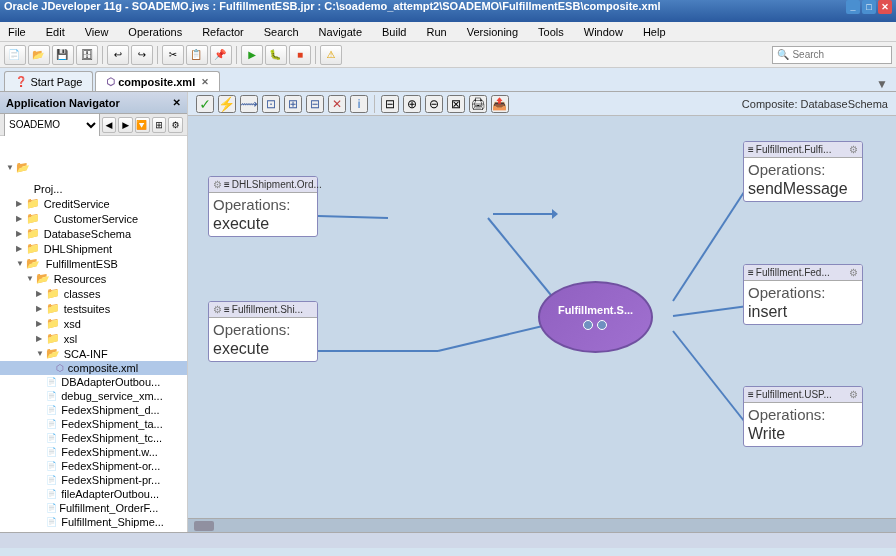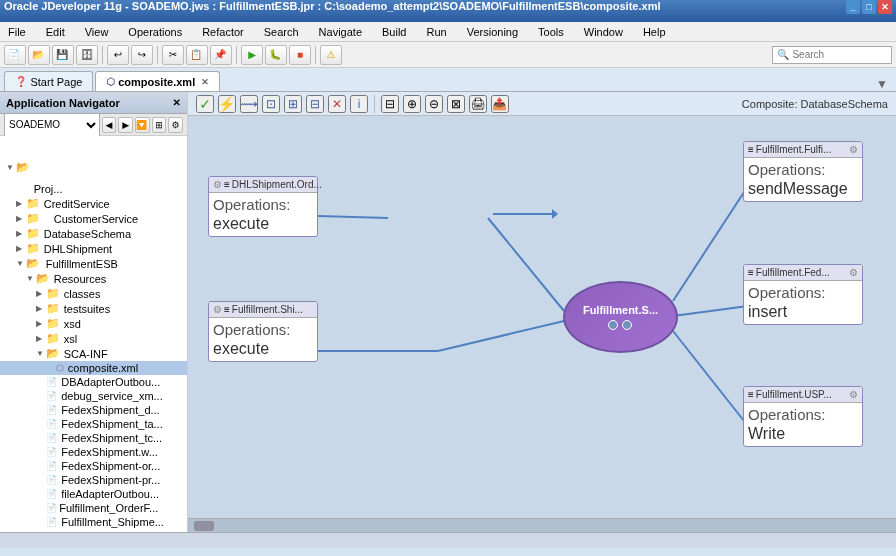--- a/index.html
+++ b/index.html
@@ -372,21 +372,21 @@
             <span>≡</span>
             <span class="comp-box-title">Fulfillment.Shi...</span>
           </div>
           <div class="comp-box-body">
             <div class="comp-box-label">Operations:</div>
             <div class="comp-box-ops">execute</div>
           </div>
         </div>
 
 
-        <div class="center-comp" style="left:375px; top:165px; width:115px; height:72px;">
+        <div class="center-comp" style="left:350px; top:165px; width:115px; height:72px;">
           <div>
             <div style="font-size:11px; font-weight:bold; color:white;">Fulfillment.S...</div>
             <div style="display:flex; gap:4px; justify-content:center; margin-top:4px;">
               <div style="width:10px; height:10px; background:#7090c0; border-radius:50%; border:1px solid white;"></div>
               <div style="width:10px; height:10px; background:#7090c0; border-radius:50%; border:1px solid white;"></div>
             </div>
           </div>
         </div>
 
         <div class="comp-box" style="left:555px; top:25px; width:120px;">

